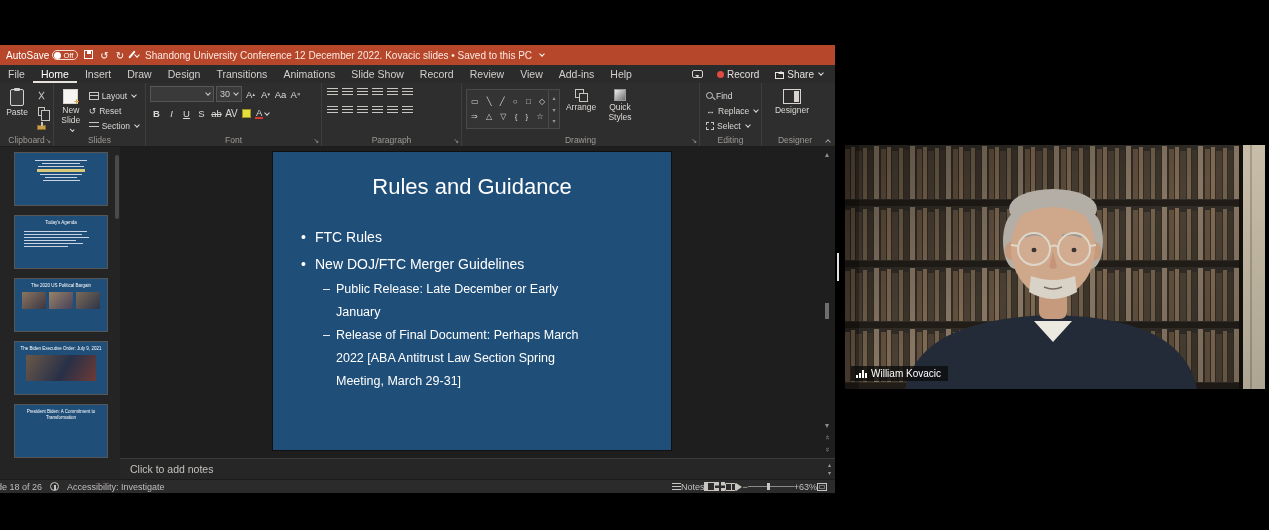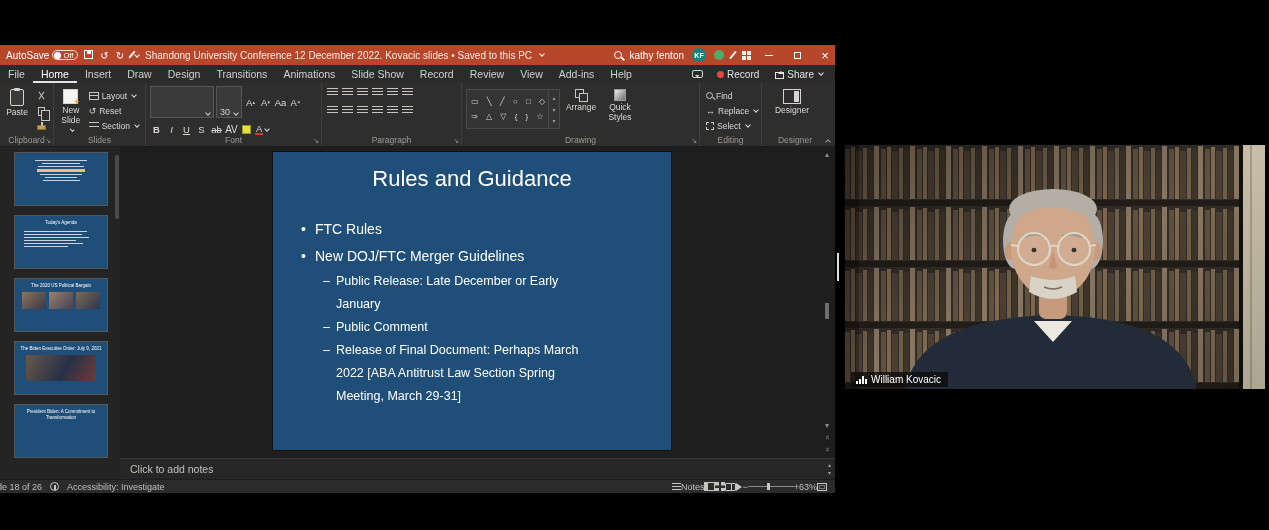--- a/index.html
+++ b/index.html
@@ -69,21 +69,21 @@
 .ic-copy{width:7px;height:9px;border:1px solid #c9c6c2;position:relative}
 .ic-copy::after{content:"";position:absolute;left:2px;top:2px;width:7px;height:9px;border:1px solid #c9c6c2;background:#2e2e2e}
 .ic-painter{width:9px;height:5px;background:#c9a14a;border:1px solid #8a6a2a;position:relative}
 .ic-painter::after{content:"";position:absolute;left:3px;top:-4px;width:2px;height:4px;background:#c9c6c2}
 .ic-newslide{width:15px;height:18px;border:1px solid #d7d4d0;background:#f7f5f2;position:relative}
 .ic-newslide::after{content:"+";position:absolute;right:-2px;bottom:-4px;color:#e8a33d;font-size:9px;font-weight:bold}
 .ic-layout{width:10px;height:8px;border:1px solid #c9c6c2;position:relative}
 .ic-layout::after{content:"";position:absolute;left:0;top:2px;width:100%;height:1px;background:#c9c6c2}
 .ic-reset::before{content:"↺";font-size:9px}
 .ic-section{width:10px;height:8px;background:repeating-linear-gradient(to bottom,#c9c6c2 0 1px,transparent 1px 4px)}
-.combo{height:32px;background:#3a3a3a;border:1px solid #565656;display:flex;align-items:flex-end;justify-content:space-between;font-size:9px;color:#cfccc8;padding:0 3px}
+.combo{height:16px;background:#3a3a3a;border:1px solid #565656;display:flex;align-items:center;justify-content:space-between;font-size:9px;color:#cfccc8;padding:0 3px}
 .fontrow{display:flex;align-items:center;gap:2px}
 .fbt{min-width:13px;height:13px;display:flex;align-items:center;justify-content:center;font-size:9.5px}
 .fbt.b{font-weight:bold}.fbt.i{font-style:italic}.fbt.u{text-decoration:underline}.fbt.s{text-decoration:line-through}
 .supup::after{content:"▴";font-size:5px;vertical-align:super}
 .supdn::after{content:"▾";font-size:5px;vertical-align:super}
 .clearx::after{content:"×";font-size:6px;vertical-align:super}
 .ic-hl{width:9px;height:9px;background:#e6df3c;border:1px solid #99941f}
 .ic-fontcolor{border-bottom:2px solid #d8392e;line-height:1;font-size:9.5px;padding:0 1px}
 .ic-lines{width:11px;height:9px;background:repeating-linear-gradient(to bottom,#c9c6c2 0 1px,transparent 1px 3px)}
 .parrow{display:flex;gap:4px;padding:2px 1px}
@@ -118,21 +118,21 @@
 .t-bars span{height:1px;background:#c8d4e4;display:block}
 .t-gold{height:3px !important;background:#d8c878 !important}
 .t-photos{display:flex;gap:3px;justify-content:center;margin-top:3px}
 .t-photo{width:24px;height:17px;background:linear-gradient(135deg,#8a7560,#3a3642)}
 .t-photo.wide{width:70px;height:26px;background:linear-gradient(120deg,#6a5848,#283048 55%,#6d3b35)}
 .tscroll{position:absolute;right:1px;top:8px;width:4px;height:64px;background:#4a4a4a;border-radius:2px}
 
 .canvascol{flex:1;display:flex;flex-direction:column;min-width:0}
 .canvas{height:311px;background:#1e1e1e;position:relative}
 .slide{position:absolute;left:153px;top:5px;width:398px;height:298px;background:#1F4E79;box-shadow:0 0 0 1px #101010}
-.slide-title{margin-top:14px;text-align:center;font-size:22px;color:#fff}
+.slide-title{margin-top:22px;text-align:center;font-size:22px;color:#fff}
 .slide-body{margin:24px 0 0 27px;color:#fff}
 .b1{position:relative;font-size:14px;line-height:27px;padding-left:15px}
 .b1::before{content:"•";position:absolute;left:1px}
 .b2{position:relative;font-size:12.5px;line-height:23px;margin-left:23px;padding-left:13px;max-width:283px}
 .b2::before{content:"–";position:absolute;left:0}
 .vscroll{position:absolute;right:2px;top:3px;bottom:4px;width:12px;display:flex;flex-direction:column;align-items:center;color:#8f8c88;font-size:8px;gap:3px}
 .vtrack{position:relative;width:100%;flex:1}
 .vthumb{position:absolute;top:55%;left:4px;width:4px;height:16px;background:#6e6e6e}
 .g-prev{transform:rotate(90deg);display:inline-block}
 .g-prev::before{content:"«"}
@@ -160,21 +160,21 @@
 .vi-show{width:0;height:0;border-left:6px solid #c9c6c2;border-top:4px solid transparent;border-bottom:4px solid transparent}
 .zslider{width:46px;height:1px;background:#8a8a8a;position:relative}
 .zthumb{position:absolute;left:19px;top:-3px;width:3px;height:7px;background:#c9c6c2}
 .ic-fit{width:10px;height:8px;border:1px solid #c9c6c2;position:relative}
 .ic-fit::after{content:"";position:absolute;inset:1px;border:1px solid #777}
 
 
 .zoom-handle{position:absolute;left:837px;top:253px;width:2px;height:28px;background:#e0e0e0}
 .video{position:absolute;left:845px;top:145px;width:420px;height:244px;background:#2a251f;overflow:hidden}
 .video svg{position:absolute;inset:0}
-.nametag{position:absolute;left:6px;bottom:2px;background:rgba(12,12,12,.8);color:#fff;font-size:10px;padding:2px 7px 2px 5px;display:flex;align-items:center;gap:4px}
+.nametag{position:absolute;left:6px;bottom:8px;background:rgba(12,12,12,.8);color:#fff;font-size:10px;padding:2px 7px 2px 5px;display:flex;align-items:center;gap:4px}
 .micbars{display:flex;align-items:flex-end;gap:1px;height:9px}
 .micbars i{width:2px;background:#fff;display:block}
 .micbars i:nth-child(1){height:3px}.micbars i:nth-child(2){height:5px}
 .micbars i:nth-child(3){height:8px}.micbars i:nth-child(4){height:5px}
 </style>
 </head>
 <body>
 
 <div class="screen">
 
@@ -189,35 +189,20 @@
           </span>
       </div>
       <div class="qat">
         <span><span class="ic-save"></span></span>
         <span class="g-undo"></span>
         <span class="g-redo"></span>
         <span><span class="ic-pen"></span><span class="chev"></span></span>
       </div>
       <span class="tb-title">Shandong University Conference 12 December 2022. Kovacic slides • Saved to this PC</span>
       <span class="chev"></span>
-      <div class="tb-right">
-        <span><span class="ic-search"></span></span>
-        <span>kathy fenton</span>
-        <span class="avatar">KF</span>
-        <span class="ic-present"></span>
-        <span class="ic-pencil"></span>
-        <span class="ic-grid"></span>
-        <span class="wc">
-            <span class="ic-min"></span>
-          </span>
-        <span class="wc">
-            <span class="ic-max"></span>
-          </span>
-        <span class="wc g-x"></span>
-      </div>
     </div>
 
     <div class="tabsrow">
       <span class="tab">File</span>
       <span class="tab active">Home</span>
       <span class="tab">Insert</span>
       <span class="tab">Draw</span>
       <span class="tab">Design</span>
       <span class="tab">Transitions</span>
       <span class="tab">Animations</span>
@@ -444,21 +429,20 @@
       </div>
 
       <div class="canvascol">
         <div class="canvas">
           <div class="slide">
             <div class="slide-title">Rules and Guidance</div>
             <div class="slide-body">
               <div class="b1">FTC Rules</div>
               <div class="b1">New DOJ/FTC Merger Guidelines</div>
               <div class="b2">Public Release: Late December or Early January</div>
-              <div class="b2">Public Comment</div>
               <div class="b2">Release of Final Document: Perhaps March 2022 [ABA Antitrust Law Section Spring Meeting, March 29-31]</div>
             </div>
           </div>
           <div class="vscroll">
             <span class="g-up"></span>
             <div class="vtrack">
                 <span class="vthumb"></span>
               </div>
             <span class="g-down"></span>
             <span class="g-prev"></span>

